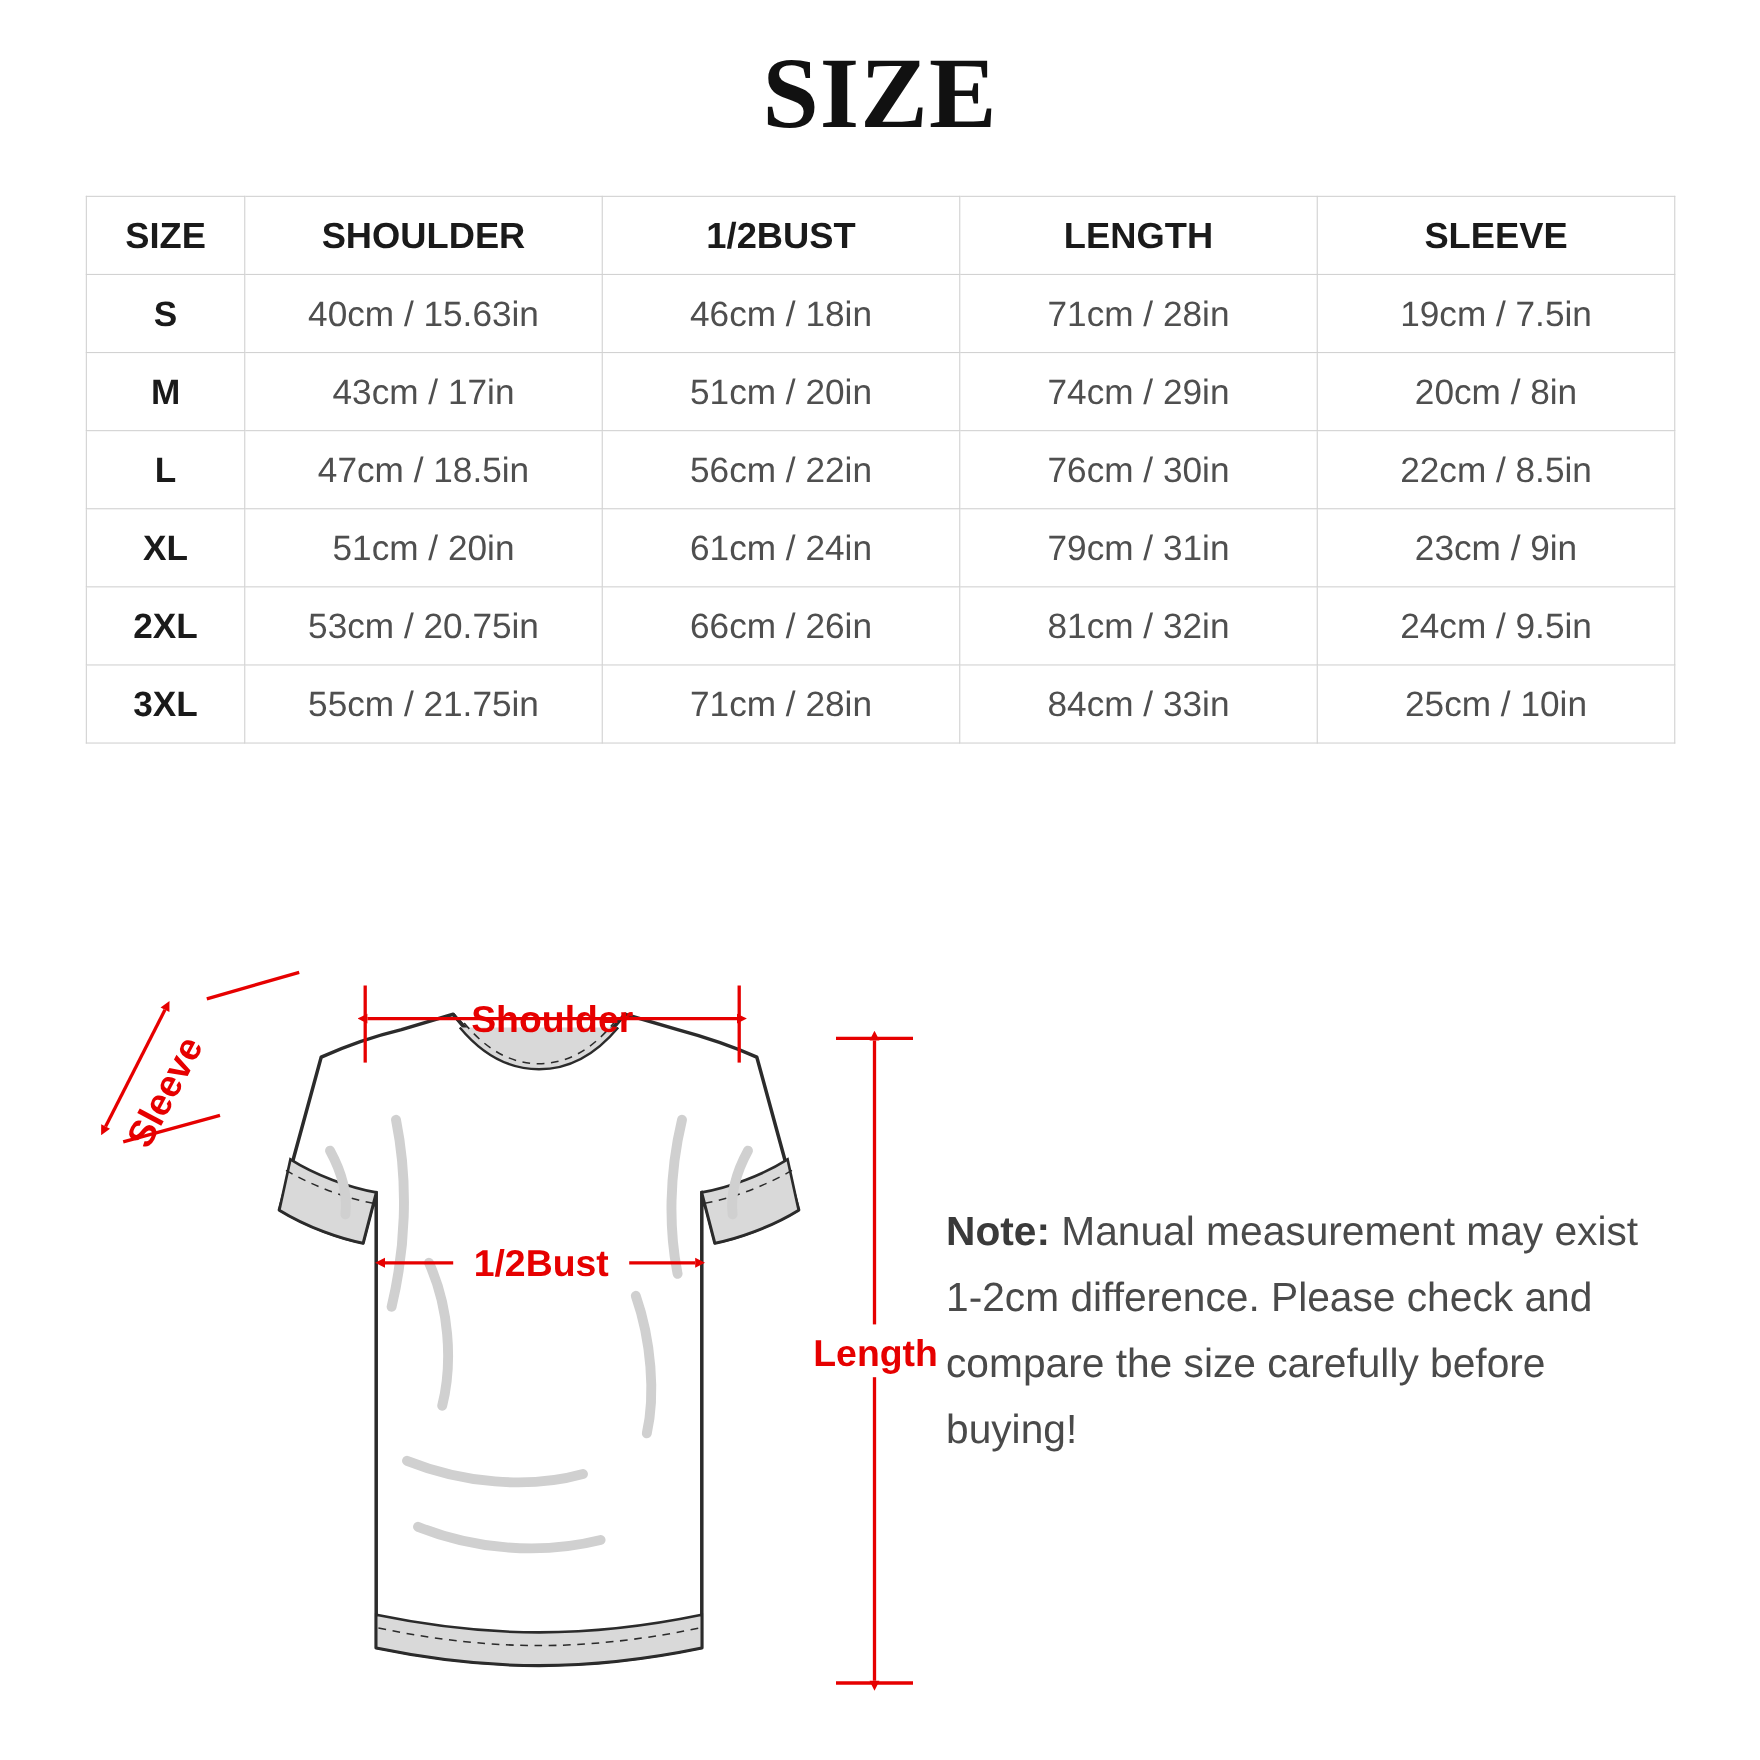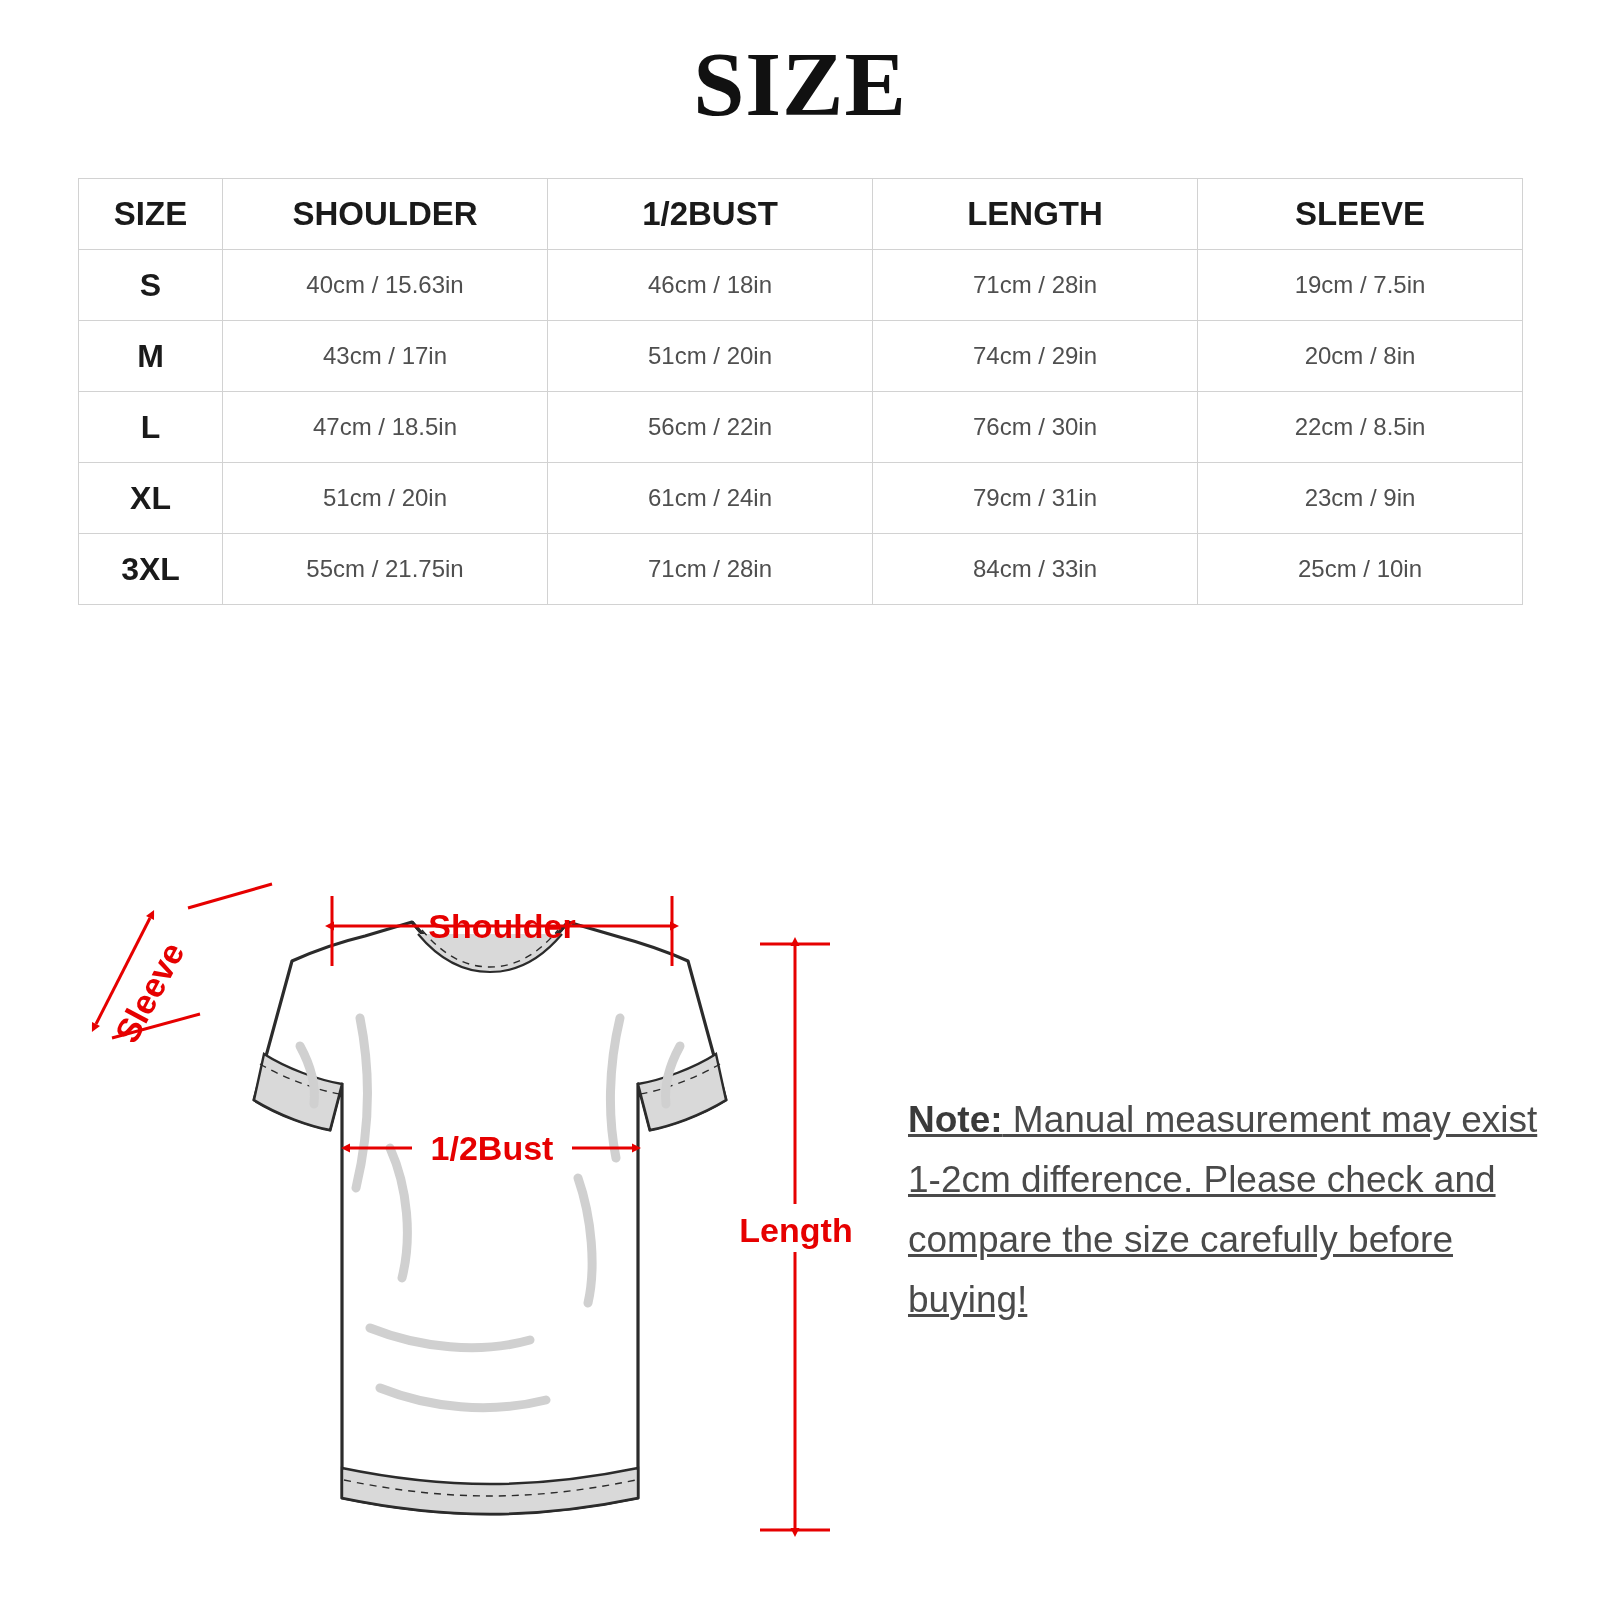--- a/index.html
+++ b/index.html
@@ -45,43 +45,42 @@
     font-size: 33px;
     font-weight: 700;
     color: #1a1a1a;
   }
   #size-table td.size-cell {
     font-size: 32px;
     font-weight: 700;
     color: #1a1a1a;
   }
   #size-table td.val-cell {
-    font-size: 24px;
+    font-size: 32px;
     font-weight: 400;
     color: #4f4f4f;
   }
   .col-size { width: 144px; }
   .col-meas { width: 325px; }
 
   #figure-area {
     position: absolute;
     top: 848px;
     left: 60px;
     width: 800px;
     height: 730px;
   }
   #note-block {
     position: absolute;
     top: 1090px;
-    left: 908px;
+    left: 860px;
     width: 660px;
     font-size: 37px;
     line-height: 1.62;
     color: #4a4a4a;
-    text-decoration: underline;
   }
   #note-block .note-label {
     font-weight: 700;
     color: #3a3a3a;
   }
 </style>
 </head>
 <body>
 
 <div id="page-title">SIZE</div>
@@ -124,20 +123,27 @@
       <td class="val-cell">56cm / 22in</td>
       <td class="val-cell">76cm / 30in</td>
       <td class="val-cell">22cm / 8.5in</td>
     </tr>
     <tr>
       <td class="size-cell">XL</td>
       <td class="val-cell">51cm / 20in</td>
       <td class="val-cell">61cm / 24in</td>
       <td class="val-cell">79cm / 31in</td>
       <td class="val-cell">23cm / 9in</td>
+    </tr>
+    <tr>
+      <td class="size-cell">2XL</td>
+      <td class="val-cell">53cm / 20.75in</td>
+      <td class="val-cell">66cm / 26in</td>
+      <td class="val-cell">81cm / 32in</td>
+      <td class="val-cell">24cm / 9.5in</td>
     </tr>
     <tr>
       <td class="size-cell">3XL</td>
       <td class="val-cell">55cm / 21.75in</td>
       <td class="val-cell">71cm / 28in</td>
       <td class="val-cell">84cm / 33in</td>
       <td class="val-cell">25cm / 10in</td>
     </tr>
   </tbody>
 </table>

